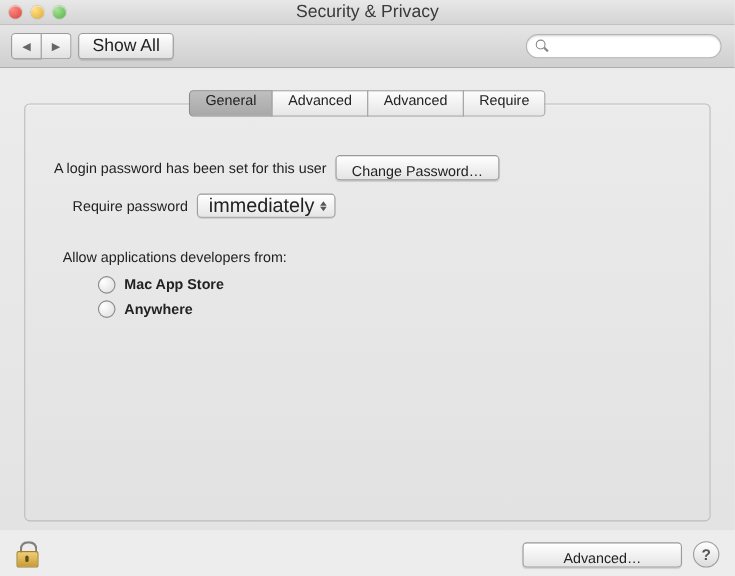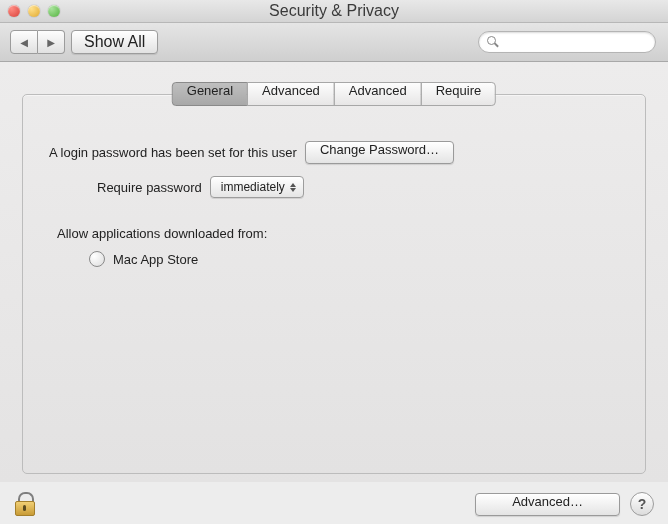--- a/index.html
+++ b/index.html
@@ -151,44 +151,44 @@
     box-sizing: border-box;
   }
 
   .row {
     display: flex;
     align-items: center;
     gap: 8px;
     margin: 0 0 12px 0;
     flex-wrap: wrap;
   }
-  .indent1 { margin-left: 48px; }
+  .indent1 { margin-left: 17px; }
 
   .aqua-btn {
     height: 21px;
     padding: 0 14px;
     background: linear-gradient(#ffffff,#e4e4e4);
     border: 1px solid #9a9a9a;
     border-radius: 4px;
-    display: inline-flex; align-items: flex-start; justify-content: center;
+    display: inline-flex; align-items: flex-end; justify-content: center;
     font-size: 13px;
     box-shadow: inset 0 1px 0 rgba(255,255,255,.8), 0 1px 1px rgba(0,0,0,.12);
     cursor: default;
   }
 
   .popup {
     height: 20px;
     background: linear-gradient(#ffffff,#e5e5e5);
     border: 1px solid #9d9d9d;
     border-radius: 4px;
     display: inline-flex;
     align-items: center;
     padding: 0 18px 0 10px;
     position: relative;
-    font-size: 12px;
+    font-size: 18px;
     box-shadow: inset 0 1px 0 rgba(255,255,255,.8), 0 1px 0 rgba(0,0,0,.1);
   }
   .popup .caret {
     position: absolute; right: 4px; top: 2px; bottom: 2px; width: 12px;
     display: flex; flex-direction: column; align-items: center; justify-content: center;
     gap: 1px;
   }
   .popup .caret::before,
   .popup .caret::after {
     content: ""; width: 0; height: 0; border-left:3px solid transparent; border-right:3px solid transparent;
@@ -222,22 +222,23 @@
     border: 1px solid #8a8a8a;
     border-radius: 50%;
     background: radial-gradient(circle at 30% 30%, #ffffff, #dcdcdc);
     display: inline-flex; align-items: center; justify-content: center;
   }
   .radio.selected::after {
     content: ""; width: 6px; height: 6px; border-radius: 50%;
     background: radial-gradient(circle at 30% 30%, #6fa9e8, #2a5ca8);
   }
   .radio-row {
-    display: flex; align-items: flex-end; gap: 8px;
+    display: flex; align-items: flex-start; gap: 8px;
     margin: 6px 0 6px 40px;
+    font-weight: bold;
   }
 
   .section-title { margin: 28px 0 10px 8px; }
 
   
   .footer {
     height: 44px;
     display: flex;
     align-items: center;
     padding: 0 14px;
@@ -326,26 +327,30 @@
 
     <div class="row indent1">
       <span>Require password</span>
       <div class="popup">
         <span>immediately</span>
         <span class="caret"></span>
       </div>
     </div>
 
 
-    <div class="section-title">Allow applications downloaded from:</div>
+    <div class="section-title">Allow applications developers from:</div>
 
     <div class="radio-row">
       <span class="radio"></span>
       <span>Mac App Store</span>
     </div>
+    <div class="radio-row">
+      <span class="radio"></span>
+      <span>Anywhere</span>
+    </div>
 
   </div>
 </div>
 
 <div class="footer">
   <div class="lock">
     <div class="shackle"></div>
     <div class="body"></div>
   </div>
   <div class="spacer"></div>

